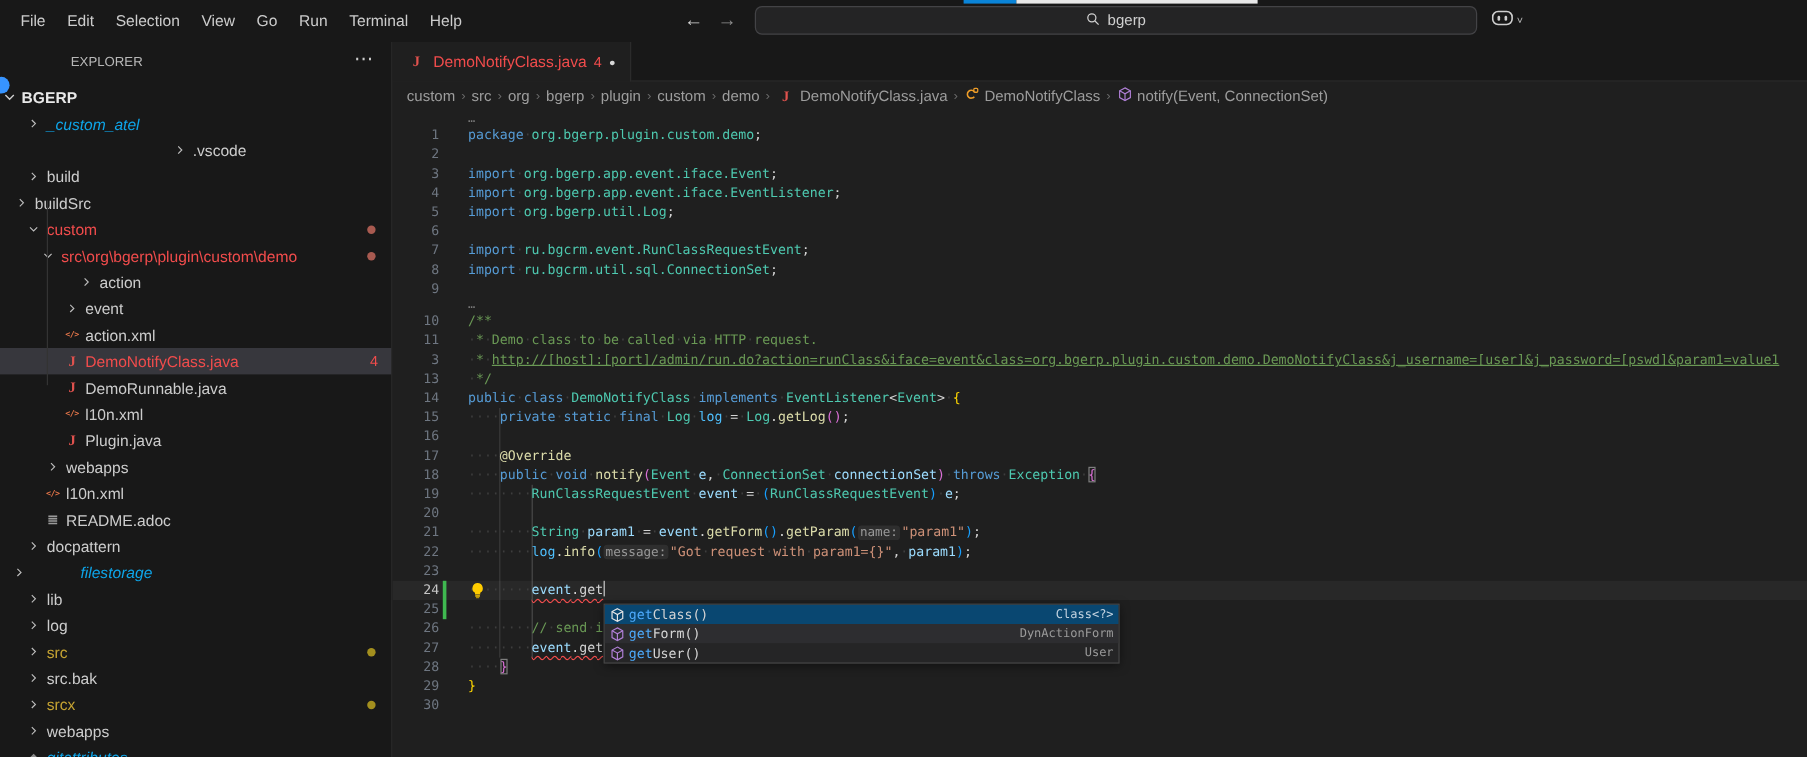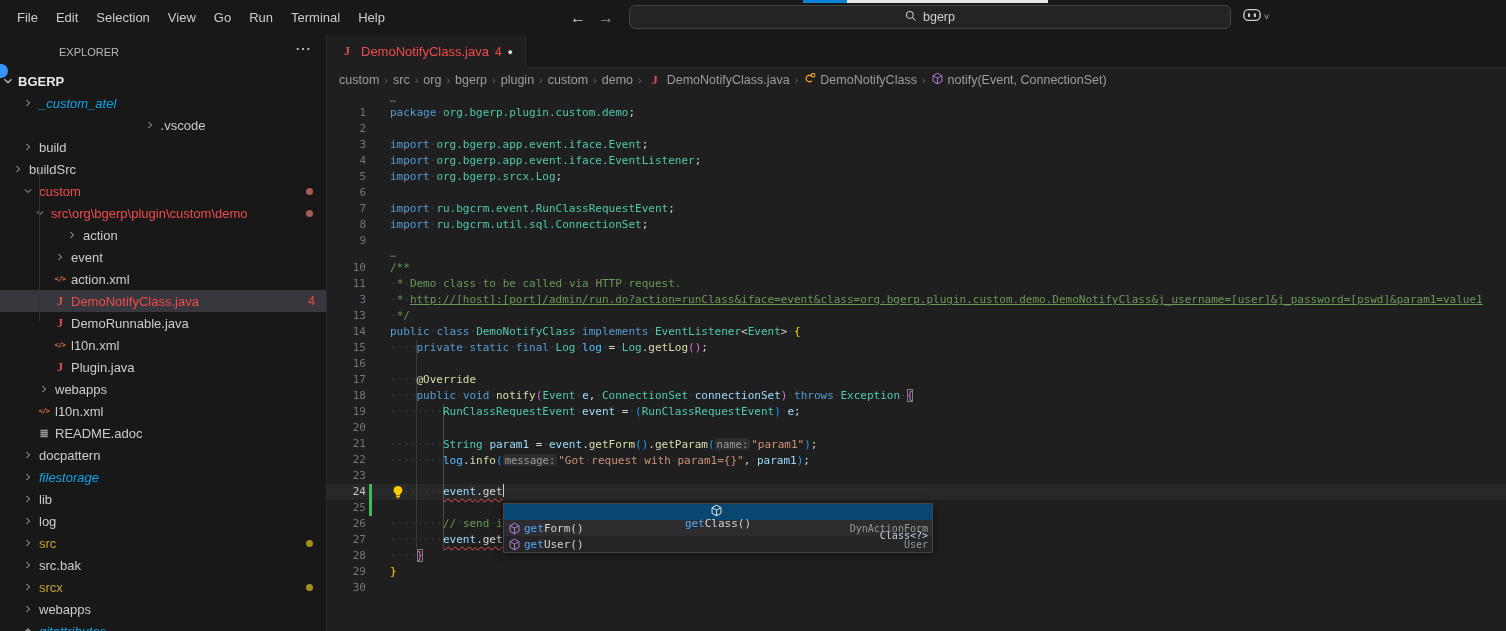--- a/index.html
+++ b/index.html
@@ -78,21 +78,21 @@
   .tk-ih { color:#999999; background:rgba(255,255,255,0.07); border-radius:3px; padding:0 2px; margin-right:1px; font-size:10.5px; }
   .tk-sq { text-decoration:underline wavy #f14c4c 1px; text-underline-offset:3px; text-decoration-skip-ink:none; }
   .caret { display:inline-block; width:1.5px; height:13px; background:#cccccc; vertical-align:-2px; }
   .iguide { position:absolute; width:1px; background:#3a3a3a; }
   #lightbulb { position:absolute; left:64px; width:14px; height:14px; z-index:5; }
 
   
   #suggest { position:absolute; left:176px; top:411px; width:430px; background:#252526; border:1px solid #454545;
     box-shadow:0 2px 8px rgba(0,0,0,0.5); z-index:15; }
   .srow { height:16px; display:flex; align-items:center; padding:0 4px; font-family:"DejaVu Sans Mono",monospace; font-size:11px; color:#d4d4d4; }
-  .srow.selected { background:#094771;flex-direction:column; }
+  .srow.selected { background:#094771; }
   .srow.hover { background:#2d2d30; }
   .srow .sic { width:16px; flex:none; display:flex; align-items:center; }
   .srow .match { color:#4daafc; }
   .srow .detail { margin-left:auto; font-size:10px; color:#9a9a9a; }
   .srow.selected .detail { color:#c3d3e0; }
 </style>
 </head>
 <body>
 
 <div id="titlebar">
@@ -253,21 +253,21 @@
         <span class="lbl">README.adoc</span>
       </div>
       <div class="trow" style="padding-left: 20px;">
         <span class="chev">
           <svg width="12" height="12" viewBox="0 0 16 16">
             <path d="M6 4l4 4-4 4" fill="none" stroke="#bdbdbd" stroke-width="1.3"></path>
           </svg>
         </span>
         <span class="lbl">docpattern</span>
       </div>
-      <div class="trow" style="padding-left: 20px;">
+      <div class="trow" style="padding-left: 8px; gap: 40px;">
         <span class="chev">
           <svg width="12" height="12" viewBox="0 0 16 16">
             <path d="M6 4l4 4-4 4" fill="none" stroke="#bdbdbd" stroke-width="1.3"></path>
           </svg>
         </span>
         <span class="lbl c-ignored">filestorage</span>
       </div>
       <div class="trow" style="padding-left: 20px;">
         <span class="chev">
           <svg width="12" height="12" viewBox="0 0 16 16">
@@ -410,21 +410,21 @@
           <span class="ct"><span class="tk-k">import<span class="wsdot">·</span></span><span class="tk-ns">org.bgerp.app.event.iface.Event</span><span class="tk-p">;</span></span>
         </div>
         <div class="cl">
           <span class="ln">4</span>
           <span class="chbar"></span>
           <span class="ct"><span class="tk-k">import<span class="wsdot">·</span></span><span class="tk-ns">org.bgerp.app.event.iface.EventListener</span><span class="tk-p">;</span></span>
         </div>
         <div class="cl">
           <span class="ln">5</span>
           <span class="chbar"></span>
-          <span class="ct"><span class="tk-k">import<span class="wsdot">·</span></span><span class="tk-ns">org.bgerp.srcx.Log</span><span class="tk-p">;</span></span>
+          <span class="ct"><span class="tk-k">import<span class="wsdot">·</span></span><span class="tk-ns">org.bgerp.util.Log</span><span class="tk-p">;</span></span>
         </div>
         <div class="cl">
           <span class="ln">6</span>
           <span class="chbar"></span>
           <span class="ct"></span>
         </div>
         <div class="cl">
           <span class="ln">7</span>
           <span class="chbar"></span>
           <span class="ct"><span class="tk-k">import<span class="wsdot">·</span></span><span class="tk-ns">ru.bgcrm.event.RunClassRequestEvent</span><span class="tk-p">;</span></span>

